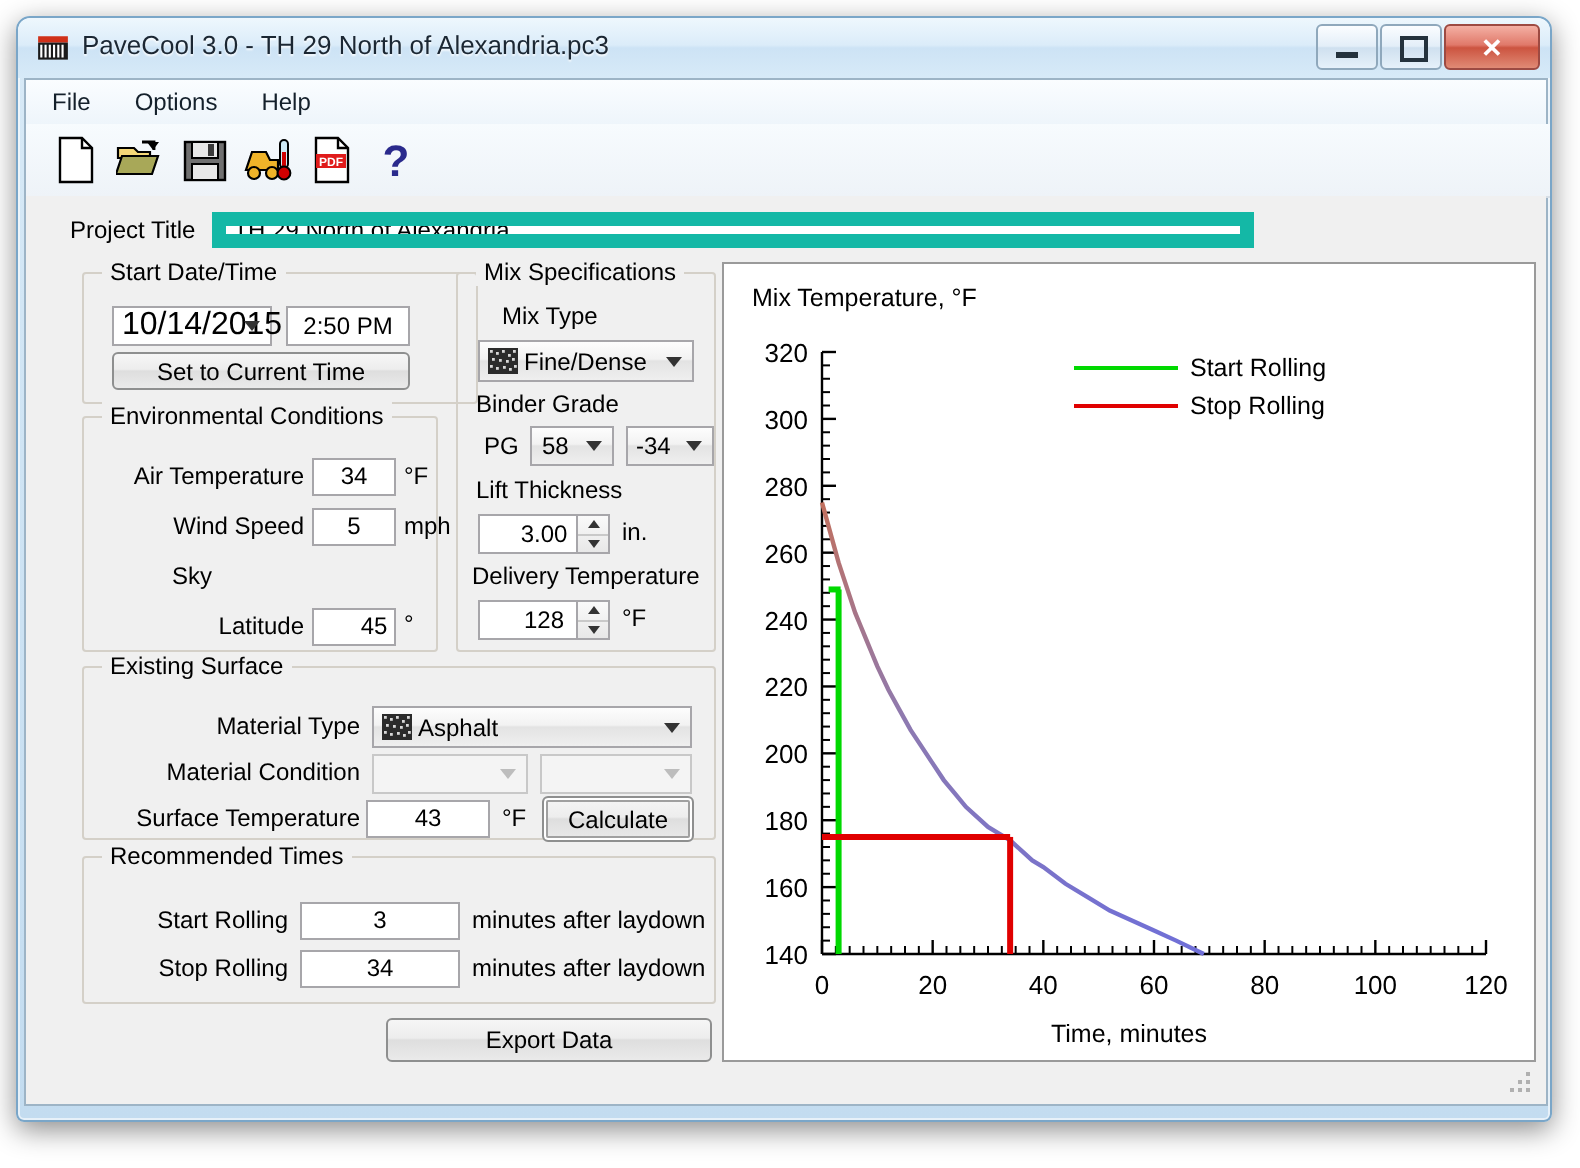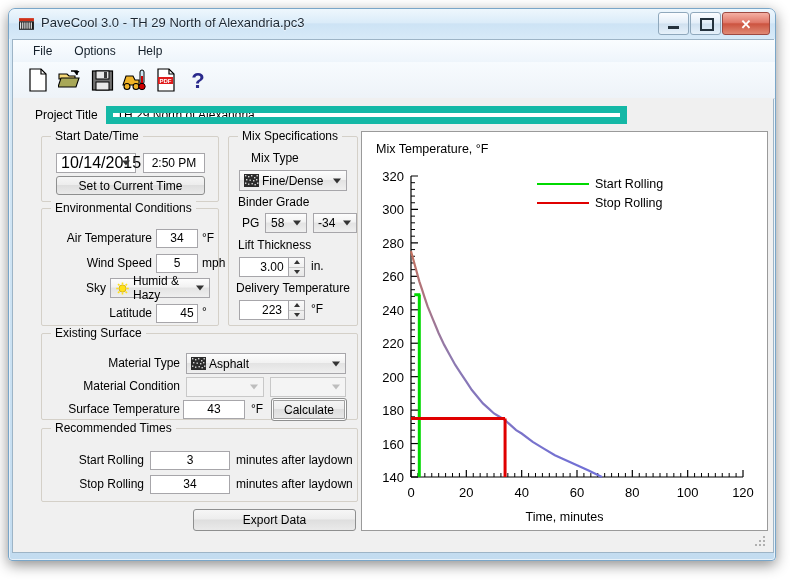--- a/index.html
+++ b/index.html
@@ -78,21 +78,21 @@
     left: 3px; top: 30px;
     width: 760px; height: 512px;
     background: #f0f0f0;
     border: 1px solid #9db4c6;
   }
   .menubar {
     position: absolute; left: 0; top: 0;
     width: 100%; height: 22px;
     background: linear-gradient(to bottom,#fafdff,#eef5fb);
     border-bottom: 1px solid #dfe8ef;
-    display: flex; align-items: center; padding-left: 7px;
+    display: flex; align-items: center;
   }
   .menu-item {
     font-size: 12px; color: #14202b;
     padding: 2px 9px; margin-left: 4px; cursor: default;
   }
 
   .toolbar {
     position: absolute; left: 0; top: 22px;
     width: 100%; height: 36px;
     background: linear-gradient(to bottom,#f7fbfe,#eef3f8);
@@ -322,21 +322,21 @@
         </div>
       </div>
 
       <div class="form">
 
         <div class="proj-row">
           <span class="lbl">Project Title</span>
           <input class="proj-input" type="text" value="TH 29 North of Alexandria" style="">
         </div>
 
-        <div class="group" style="left:28px; top:38px; width:176px; height:64px;">
+        <div class="group" style="left:28px; top:38px; width:176px; height:64px;padding-left:20px;">
           <span class="gtitle">Start Date/Time</span>
           <div class="combo white" style="position:absolute; left:14px; top:16px; width:80px; height:20px;">
             <span style="font-size:16px;">10/14/2015</span>
             <span class="arrow"></span>
           </div>
           <div class="tbox" style="position:absolute; left:101px; top:16px; width:62px; height:20px; line-height:19px;">
             <span>2:50 PM</span>
           </div>
           <div class="btn" style="position:absolute; left:14px; top:39px; width:149px; height:19px; line-height:18px;">
             <span>Set to Current Time</span>
@@ -352,37 +352,20 @@
           </div>
           <span class="lbl" style="position:absolute; left:160px; top:22px;">°F</span>
 
           <span class="lbl" style="position:absolute; left:6px; top:47px; width:104px; text-align:right;">Wind Speed</span>
           <div class="tbox" style="position:absolute; left:114px; top:45px; width:42px; height:19px;">
             <span>5</span>
           </div>
           <span class="lbl" style="position:absolute; left:160px; top:47px;">mph</span>
 
           <span class="lbl" style="position:absolute; left:6px; top:72px; width:58px; text-align:right;">Sky</span>
-          <div class="combo" style="position:absolute; left:68px; top:69px; width:100px; height:20px;">
-            <svg class="swatch-icon" viewBox="0 0 15 13">
-              <circle cx="7.5" cy="6.5" r="3.6" fill="#ffe11a" stroke="#caa000" stroke-width="0.7"></circle>
-              <g stroke="#ffe11a" stroke-width="1.6">
-                <line x1="7.5" y1="0.5" x2="7.5" y2="2.4"></line>
-                  <line x1="7.5" y1="10.6" x2="7.5" y2="12.5"></line>
-                <line x1="1.2" y1="6.5" x2="3.1" y2="6.5"></line>
-                  <line x1="11.9" y1="6.5" x2="13.8" y2="6.5"></line>
-                <line x1="3" y1="2" x2="4.4" y2="3.4"></line>
-                  <line x1="10.6" y1="9.6" x2="12" y2="11"></line>
-                <line x1="12" y1="2" x2="10.6" y2="3.4"></line>
-                  <line x1="4.4" y1="9.6" x2="3" y2="11"></line>
-              </g>
-            </svg>
-            <span style="font-size:12px;">Humid &amp; Hazy</span>
-            <span class="arrow"></span>
-          </div>
 
           <span class="lbl" style="position:absolute; left:6px; top:97px; width:104px; text-align:right;">Latitude</span>
           <div class="tbox" style="position:absolute; left:114px; top:95px; width:42px; height:19px;padding-left:20px;">
             <span>45</span>
           </div>
           <span class="lbl" style="position:absolute; left:160px; top:96px;">°</span>
         </div>
 
         <div class="group" style="left:215px; top:38px; width:128px; height:188px;">
           <span class="gtitle">Mix Specifications</span>
@@ -432,21 +415,21 @@
                 </span>
               <span class="half">
                   <span class="tri-dn"></span>
                 </span>
             </span>
           </div>
           <span class="lbl" style="position:absolute; left:82px; top:122px;">in.</span>
 
           <span class="lbl" style="position:absolute; left:7px; top:144px;">Delivery Temperature</span>
           <div class="tbox" style="position:absolute; left:10px; top:163px; width:66px; height:20px; line-height:19px;">
-            <span style="display:inline-block; width:48px;">223</span>
+            <span style="display:inline-block; width:48px;">128</span>
             <span class="spin">
               <span class="half">
                   <span class="tri-up"></span>
                 </span>
               <span class="half">
                   <span class="tri-dn"></span>
                 </span>
             </span>
           </div>
           <span class="lbl" style="position:absolute; left:82px; top:165px;">°F</span>

